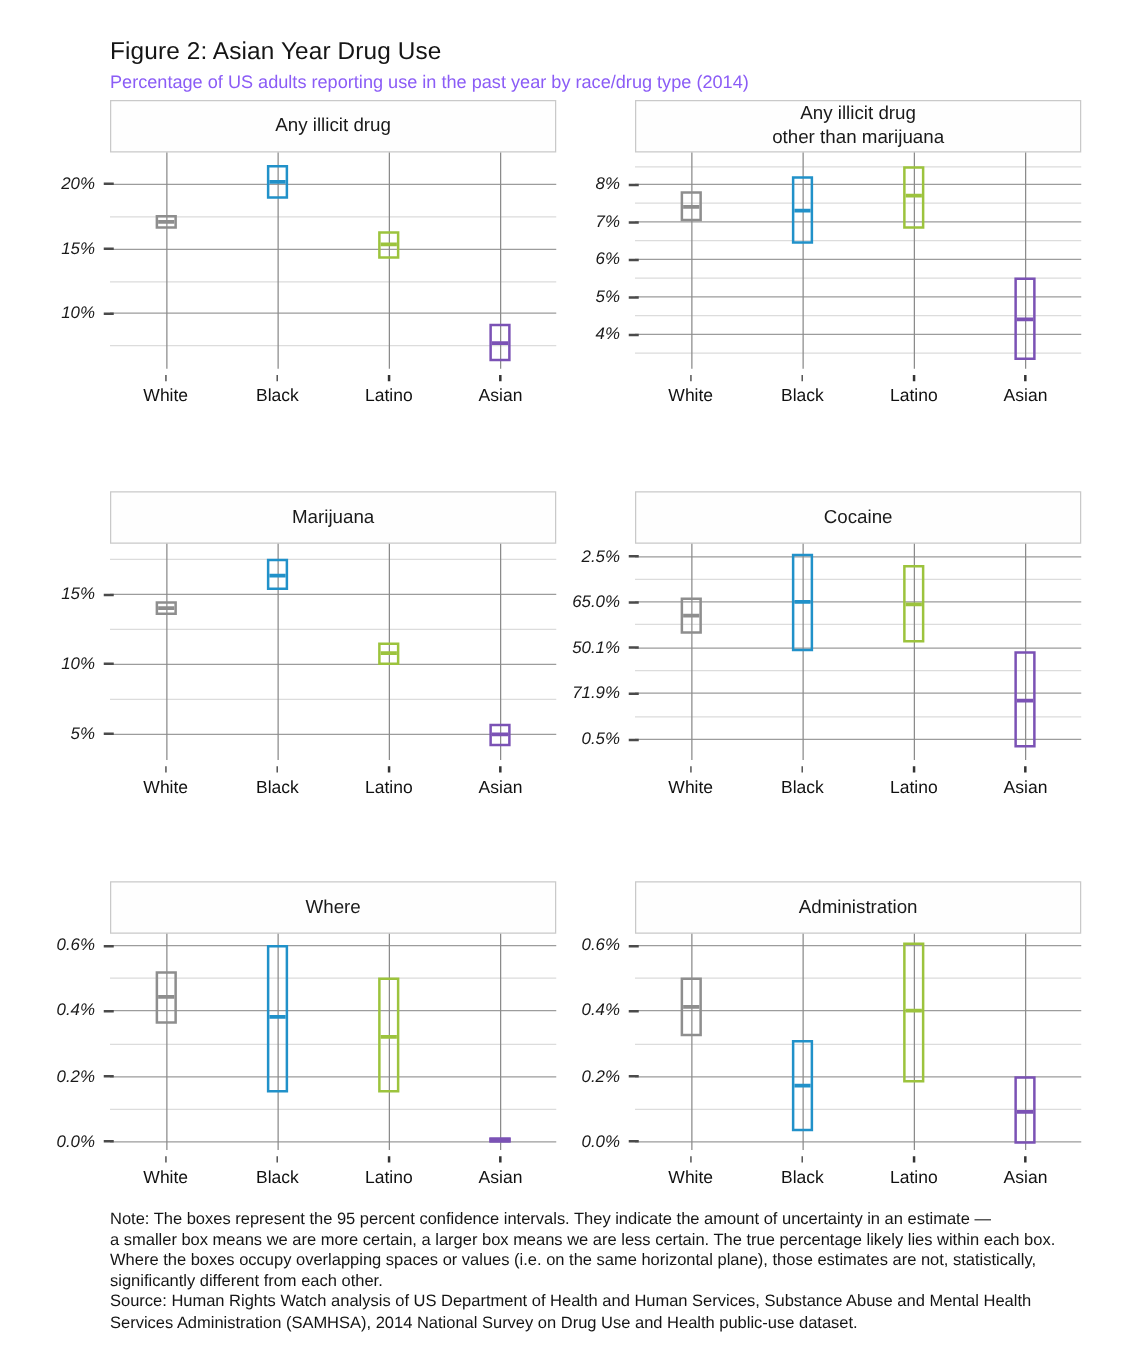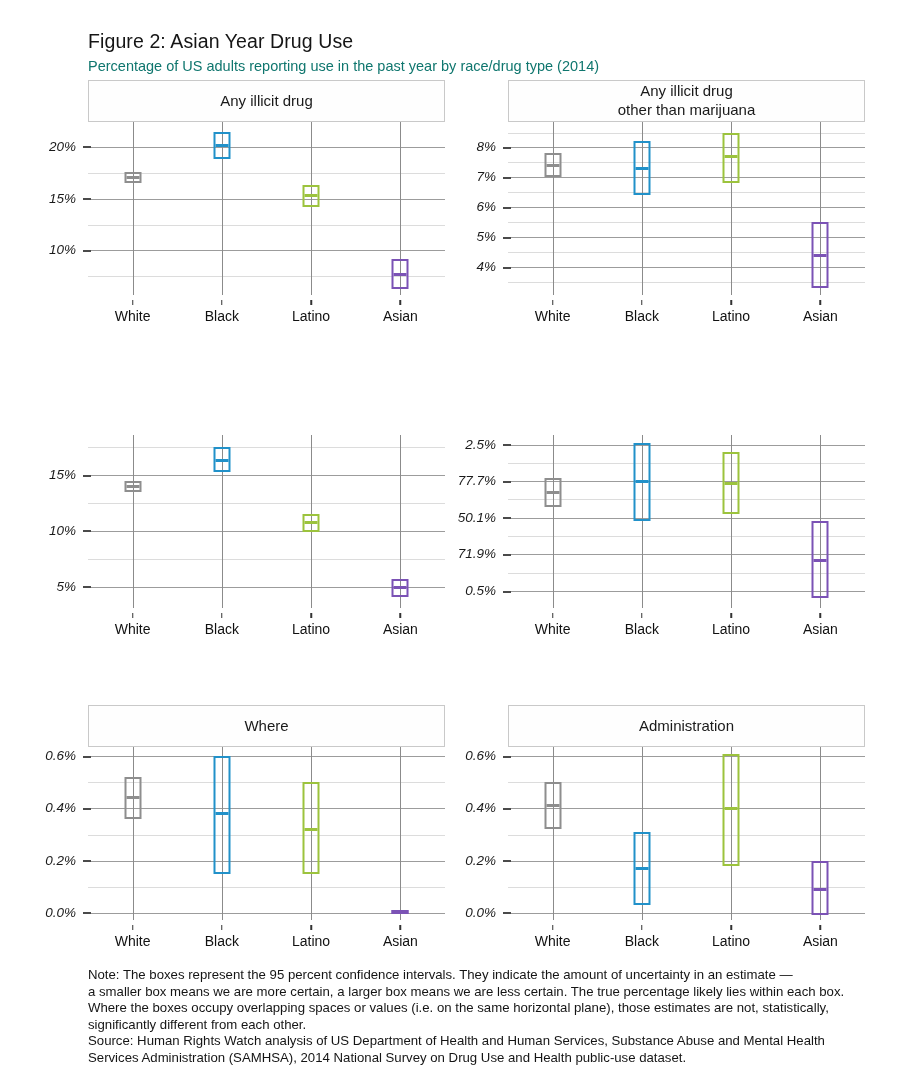--- a/index.html
+++ b/index.html
@@ -1,20 +1,20 @@
 <!DOCTYPE html>
 <html><head>
 <meta charset="utf-8">
 <style>
   html,body{margin:0;padding:0;background:#ffffff;}
   .page{position:relative;width:900px;height:1080px;background:#ffffff;
         font-family:"Liberation Sans", sans-serif;color:#151515;overflow:hidden;}
   .fig-title{position:absolute;left:88px;top:30px;margin:0;font-size:19.5px;
              font-weight:500;color:#151515;letter-spacing:0.1px;}
-  .fig-subtitle{position:absolute;left:88px;top:58px;font-size:14.5px;color:#0f766e;}
+  .fig-subtitle{position:absolute;left:88px;top:58px;font-size:14.5px;color:#8b5cf6;}
   #panels{position:absolute;left:0;top:0;width:900px;height:1080px;}
   .panel{position:absolute;width:417px;height:250px;}
   .phead{position:absolute;left:60px;top:0;width:357px;height:42px;
          box-sizing:border-box;border:1px solid #c9c9c9;background:#fefefe;
          display:flex;align-items:center;justify-content:center;text-align:center;
          font-size:15px;line-height:1.25;color:#1a1a1a;white-space:pre-line;}
   .plot{position:absolute;left:60px;top:42px;width:357px;height:175px;font-style:italic;}
   .gl{position:absolute;left:0;width:100%;height:1px;}
   .gl.minor{background:#dcdcdc;}
   .gl.major{background:#9c9c9c;}
@@ -123,20 +123,21 @@
         <div class="xtick" style="left: 104.6px; top: 220px;"></div>
         <div class="xlab" style="left: 104.6px; top: 228px;">White</div>
         <div class="xtick" style="left: 193.9px; top: 220px;"></div>
         <div class="xlab" style="left: 193.9px; top: 228px;">Black</div>
         <div class="xtick" style="left: 283.1px; top: 220px;"></div>
         <div class="xlab" style="left: 283.1px; top: 228px;">Latino</div>
         <div class="xtick" style="left: 372.4px; top: 220px;"></div>
         <div class="xlab" style="left: 372.4px; top: 228px;">Asian</div>
       </div>
       <div class="panel" style="left: 28px; top: 393px;">
+        <div class="phead">Marijuana</div>
         <div class="plot">
           <div class="gl minor" style="top: 12.3px;"></div>
           <div class="gl minor" style="top: 68px;"></div>
           <div class="gl minor" style="top: 123.7px;"></div>
           <div class="gl major" style="top: 40.1px;"></div>
           <div class="ytick" style="top: 39.6px;"></div>
           <div class="ylab" style="top: 40.1px;">15%</div>
           <div class="gl major" style="top: 95.9px;"></div>
           <div class="ytick" style="top: 95.4px;"></div>
           <div class="ylab" style="top: 95.9px;">10%</div>
@@ -163,31 +164,32 @@
         <div class="xtick" style="left: 104.6px; top: 220px;"></div>
         <div class="xlab" style="left: 104.6px; top: 228px;">White</div>
         <div class="xtick" style="left: 193.9px; top: 220px;"></div>
         <div class="xlab" style="left: 193.9px; top: 228px;">Black</div>
         <div class="xtick" style="left: 283.1px; top: 220px;"></div>
         <div class="xlab" style="left: 283.1px; top: 228px;">Latino</div>
         <div class="xtick" style="left: 372.4px; top: 220px;"></div>
         <div class="xlab" style="left: 372.4px; top: 228px;">Asian</div>
       </div>
       <div class="panel" style="left: 448px; top: 393px;">
+        <div class="phead">Cocaine</div>
         <div class="plot">
           <div class="gl minor" style="top: 27.8px;"></div>
           <div class="gl minor" style="top: 64.4px;"></div>
           <div class="gl minor" style="top: 101px;"></div>
           <div class="gl minor" style="top: 137.7px;"></div>
           <div class="gl major" style="top: 9.5px;"></div>
           <div class="ytick" style="top: 9px;"></div>
           <div class="ylab" style="top: 9.5px;">2.5%</div>
           <div class="gl major" style="top: 46.1px;"></div>
           <div class="ytick" style="top: 45.6px;"></div>
-          <div class="ylab" style="top: 46.1px;">77.7%</div>
+          <div class="ylab" style="top: 46.1px;">65.0%</div>
           <div class="gl major" style="top: 82.7px;"></div>
           <div class="ytick" style="top: 82.2px;"></div>
           <div class="ylab" style="top: 82.7px;">50.1%</div>
           <div class="gl major" style="top: 119.4px;"></div>
           <div class="ytick" style="top: 118.9px;"></div>
           <div class="ylab" style="top: 119.4px;">71.9%</div>
           <div class="gl major" style="top: 156px;"></div>
           <div class="ytick" style="top: 155.5px;"></div>
           <div class="ylab" style="top: 156px;">0.5%</div>
           <div class="catline" style="left: 44.6px;"></div>

